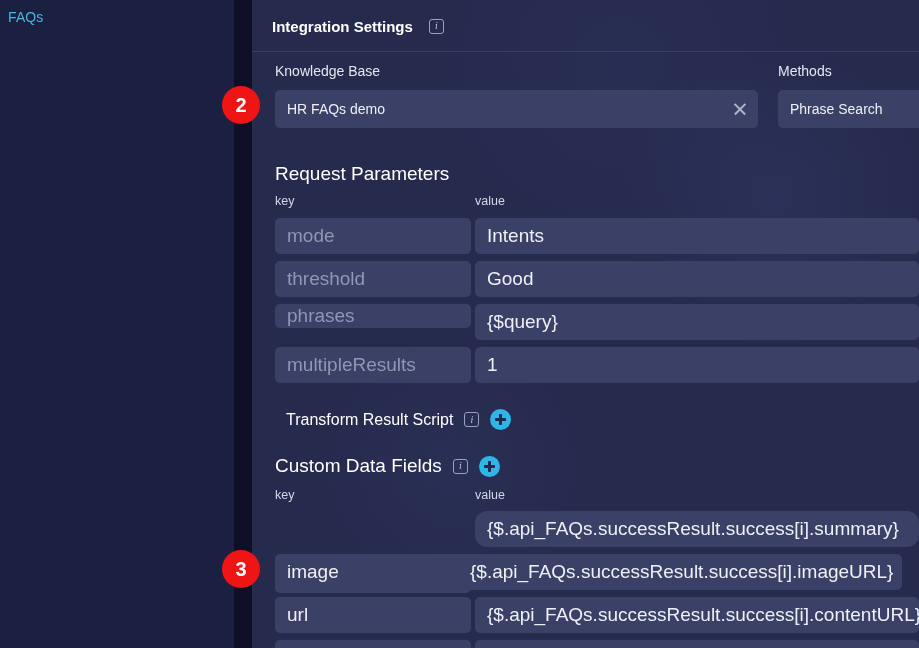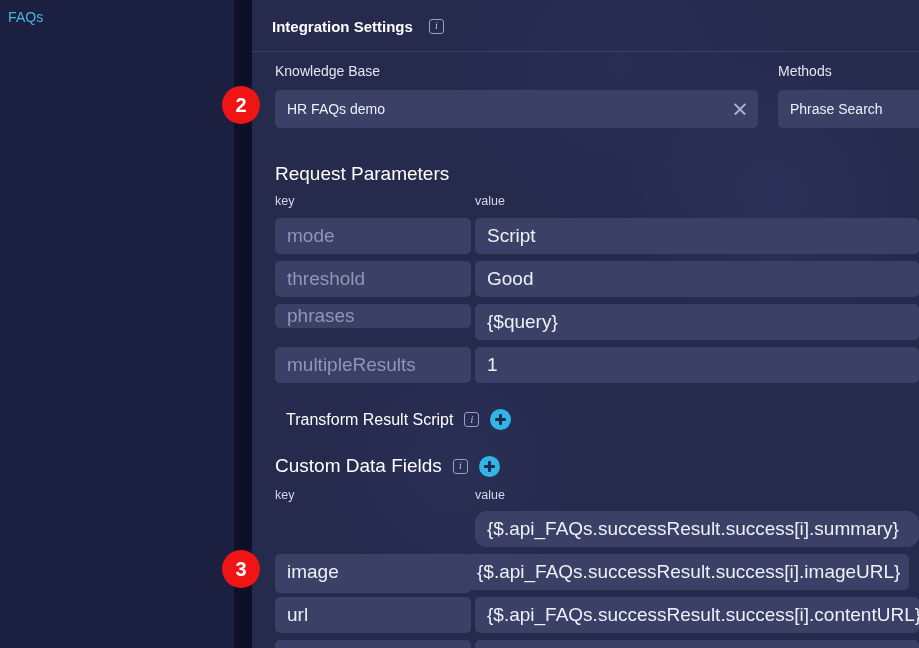--- a/index.html
+++ b/index.html
@@ -167,21 +167,21 @@
     <div class="section-title" style="left:23px; top:163px;">
       <span class="t-lg">Request Parameters</span>
     </div>
     <div class="col-head" style="left:23px; top:194px;">key</div>
     <div class="col-head" style="left:223px; top:194px;">value</div>
 
     <div class="fld muted small" style="left:23px; top:218px; width:196px; height:36px;">
       <span class="txt">mode</span>
     </div>
     <div class="fld small" style="left:223px; top:218px; width:444px; height:36px;">
-      <span class="txt">Script</span>
+      <span class="txt">Intents</span>
     </div>
 
     <div class="fld muted small" style="left:23px; top:261px; width:196px; height:36px;">
       <span class="txt">threshold</span>
     </div>
     <div class="fld small" style="left:223px; top:261px; width:444px; height:36px;">
       <span class="txt">Good</span>
     </div>
 
     <div class="fld muted small" style="left:23px; top:304px; width:196px; height:24px;">
@@ -216,21 +216,21 @@
     <div class="fld small" style="left:23px; top:511px; width:196px; height:36px;margin-top:46px;">
       <span class="txt">article</span>
     </div>
     <div class="fld small" style="left:223px; top:511px; width:444px; height:36px;border-radius:12px;">
       <span class="txt">{$.api_FAQs.successResult.success[i].summary}</span>
     </div>
 
     <div class="fld small" style="left:23px; top:554px; width:196px; height:36px;">
       <span class="txt">image</span>
     </div>
-    <div class="fld small" style="left:213px; top:554px; width:444px; height:36px;">
+    <div class="fld small" style="left:206px; top:554px; width:444px; height:36px;">
       <span class="txt">{$.api_FAQs.successResult.success[i].imageURL}</span>
     </div>
 
     <div class="fld small" style="left:23px; top:597px; width:196px; height:36px;">
       <span class="txt">url</span>
     </div>
     <div class="fld small" style="left:223px; top:597px; width:444px; height:36px;">
       <span class="txt">{$.api_FAQs.successResult.success[i].contentURL}</span>
     </div>
 

